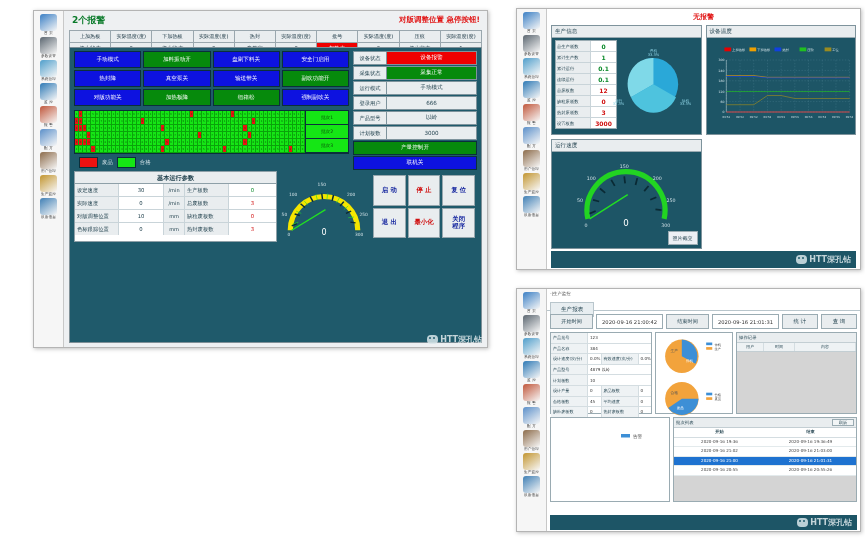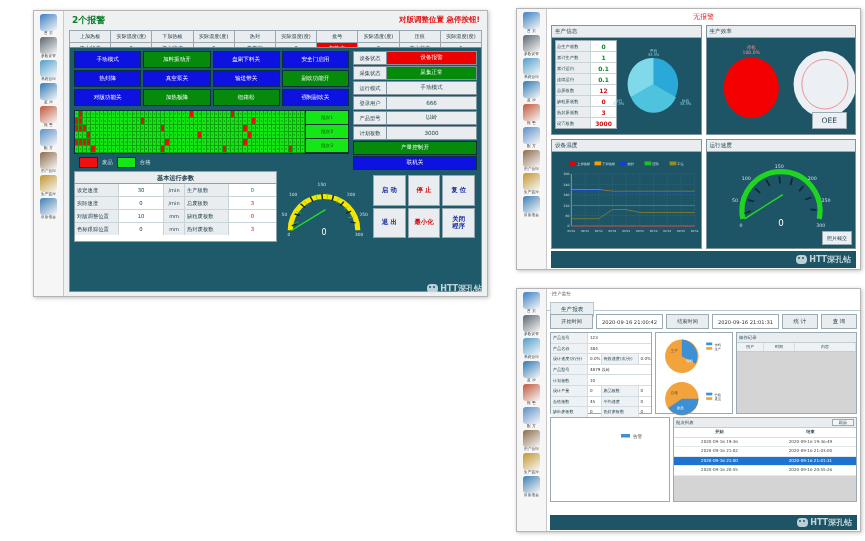--- a/index.html
+++ b/index.html
@@ -14,21 +14,21 @@
   .sidebar{position:absolute;left:0;top:0;bottom:0;width:30px;background:#f6f6f6;
            border-right:1px solid #c8c8c8;display:flex;flex-direction:column;
            align-items:center;padding-top:3px;box-sizing:border-box;}
   .sb-item{width:30px;display:flex;flex-direction:column;align-items:center;
            margin-bottom:1px;cursor:pointer;}
   .sb-ico{width:17px;height:17px;border-radius:3px;display:block;position:relative;}
   .sb-lbl{font-size:3.6px;color:#333;line-height:5px;margin-top:0px;
           letter-spacing:.2px;white-space:nowrap;}
 
   
-  #win-main{left:33px;top:10px;width:455px;height:287px;background:#c4b5fd;}
+  #win-main{left:33px;top:10px;width:455px;height:338px;background:#c4b5fd;}
   .m-body{position:absolute;left:30px;top:0;right:0;bottom:0;background:#eef0f2;}
   .alarmbar{height:19px;position:relative;background:#eef0f2;}
   .alarm-cnt{position:absolute;left:8px;top:3px;font-size:9px;color:#0a7a2a;font-weight:bold;}
   .alarm-msg{position:absolute;right:7px;top:4px;font-size:7.5px;color:#e11414;font-weight:bold;}
 
   .tempgrid{display:grid;grid-template-columns:repeat(10,1fr);
             margin:0 5px;border:1px solid #9aa7ae;border-right:none;border-bottom:none;background:#fff;}
   .tg-cell{border-right:1px solid #9aa7ae;border-bottom:1px solid #9aa7ae;
            height:11px;line-height:11px;text-align:center;font-size:5.1px;
            color:#16323f;background:#e9edef;overflow:hidden;white-space:nowrap;}
@@ -87,21 +87,21 @@
   
   .wm{position:absolute;right:5px;bottom:2px;display:flex;align-items:center;gap:2px;
       font-size:8px;color:#dfe9ec;font-weight:bold;opacity:.85;}
   .wm-ic{width:11px;height:9px;border-radius:4px;background:#d8e6ea;position:relative;}
   .wm-ic:after{content:"";position:absolute;left:2px;top:2px;width:2px;height:2px;
                border-radius:50%;background:#1f5a6b;box-shadow:4px 0 0 #1f5a6b;}
 
   
   #win-mon{left:516px;top:8px;width:345px;height:262px;background:#fff;}
   .mon-body{position:absolute;left:30px;top:0;right:0;bottom:0;background:#fff;}
-  .mon-title{height:16px;text-align:center;font-size:7px;color:#e11414;font-weight:normal;
+  .mon-title{height:16px;text-align:center;font-size:7px;color:#e11414;font-weight:bold;
              line-height:16px;background:#fff;}
   .mon-area{position:absolute;left:4px;top:16px;right:4px;bottom:20px;
             display:grid;grid-template-columns:1fr 1fr;grid-template-rows:1fr 1fr;gap:4px;}
   .card{background:#1d5566;border:1px solid #7e939c;position:relative;overflow:hidden;}
   .card-h{height:11px;background:#e9edef;font-size:5.6px;color:#1b3c49;
           padding:0 3px;line-height:11px;border-bottom:1px solid #9aabb2;}
   .infotbl{position:absolute;left:3px;top:14px;width:60px;background:#fff;border:1px solid #9aabb2;}
   .it-row{display:flex;height:10px;border-bottom:1px solid #c9d4d9;}
   .it-row:last-child{border-bottom:none;}
   .it-l{width:33px;font-size:4.3px;color:#1b3c49;background:#e9edef;
@@ -816,32 +816,20 @@
           <path d="M62 58 L31 76 A34 36 0 0 0 93 76 Z" fill="#4ec3de"></path>
           <text x="62" y="14" font-size="5" fill="#8fd4e6" text-anchor="middle">停机</text>
           <text x="62" y="19" font-size="5" fill="#8fd4e6" text-anchor="middle">33.3%</text>
           <text x="14" y="82" font-size="5" fill="#8fd4e6" text-anchor="middle">运行</text>
           <text x="14" y="87" font-size="5" fill="#8fd4e6" text-anchor="middle">33.3%</text>
           <text x="106" y="82" font-size="5" fill="#8fd4e6" text-anchor="middle">待机</text>
           <text x="106" y="87" font-size="5" fill="#8fd4e6" text-anchor="middle">33.3%</text>
         </svg>
       </div>
 
-      <div class="card">
-        <div class="card-h">生产效率</div>
-        <svg viewBox="0 0 170 100" width="160" height="92" style="position:absolute;left:2px;top:14px;">
-          <ellipse cx="44" cy="52" rx="30" ry="33" fill="#f40000"></ellipse>
-          <text x="44" y="10" font-size="5" fill="#ff8a8a" text-anchor="middle">停机</text>
-          <text x="44" y="15" font-size="5" fill="#ff8a8a" text-anchor="middle">100.0%</text>
-          <ellipse cx="124" cy="48" rx="34" ry="36" fill="#eceff4"></ellipse>
-          <ellipse cx="124" cy="48" rx="25" ry="27" fill="none" stroke="#e88" stroke-width="1"></ellipse>
-        </svg>
-        <div style="position:absolute;right:8px;bottom:5px;background:#eceff4;border:1px solid #9aabb2;
-                    font-size:7.5px;color:#1b3c49;padding:3px 9px;cursor:pointer;">OEE</div>
-      </div>
 
       <div class="card">
         <div class="card-h">设备温度</div>
         <div id="tempchart" style="position:absolute;left:2px;top:13px;right:2px;bottom:1px;"><svg viewBox="0 0 150 86" width="100%" height="100%">
               <rect x="16" y="3" width="7" height="4" fill="#e60000"></rect>
               <text x="24" y="7" font-size="3.4" fill="#cfe0e6">上加热板</text>
               <rect x="42" y="3" width="7" height="4" fill="#f0a000"></rect>
               <text x="50" y="7" font-size="3.4" fill="#cfe0e6">下加热板</text>
               <rect x="68" y="3" width="7" height="4" fill="#1040e0"></rect>
               <text x="76" y="7" font-size="3.4" fill="#cfe0e6">热封</text>

